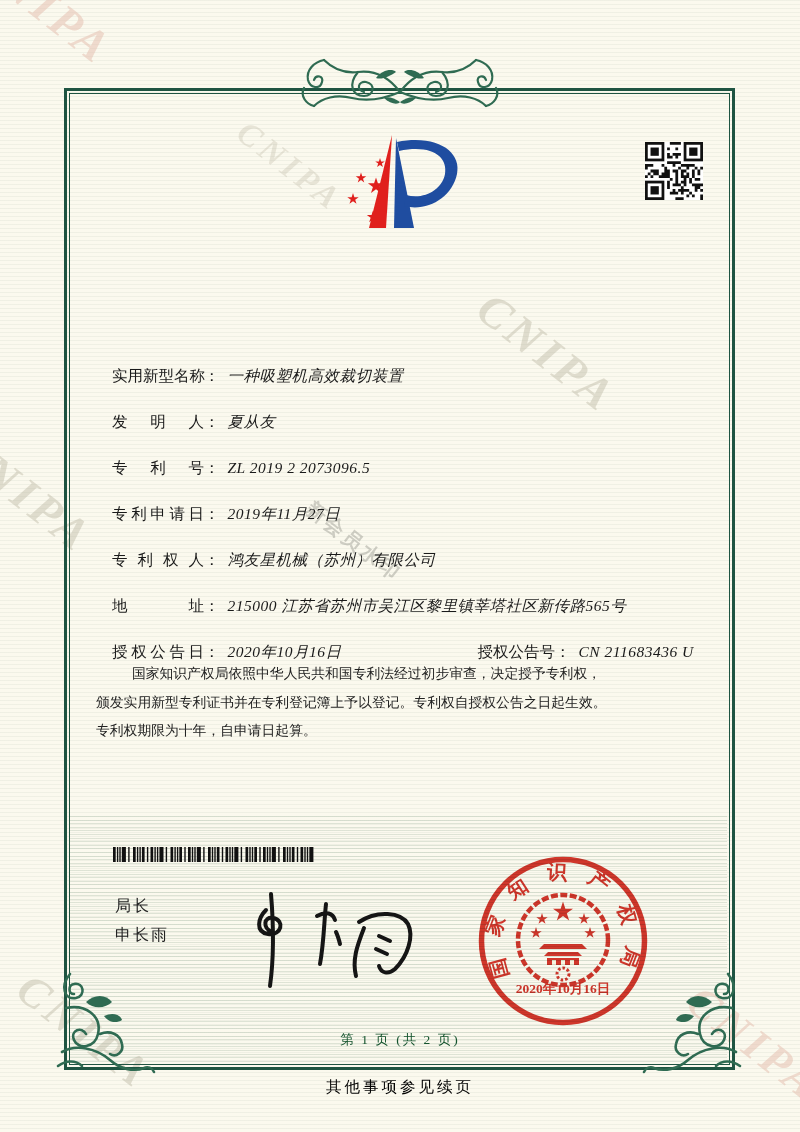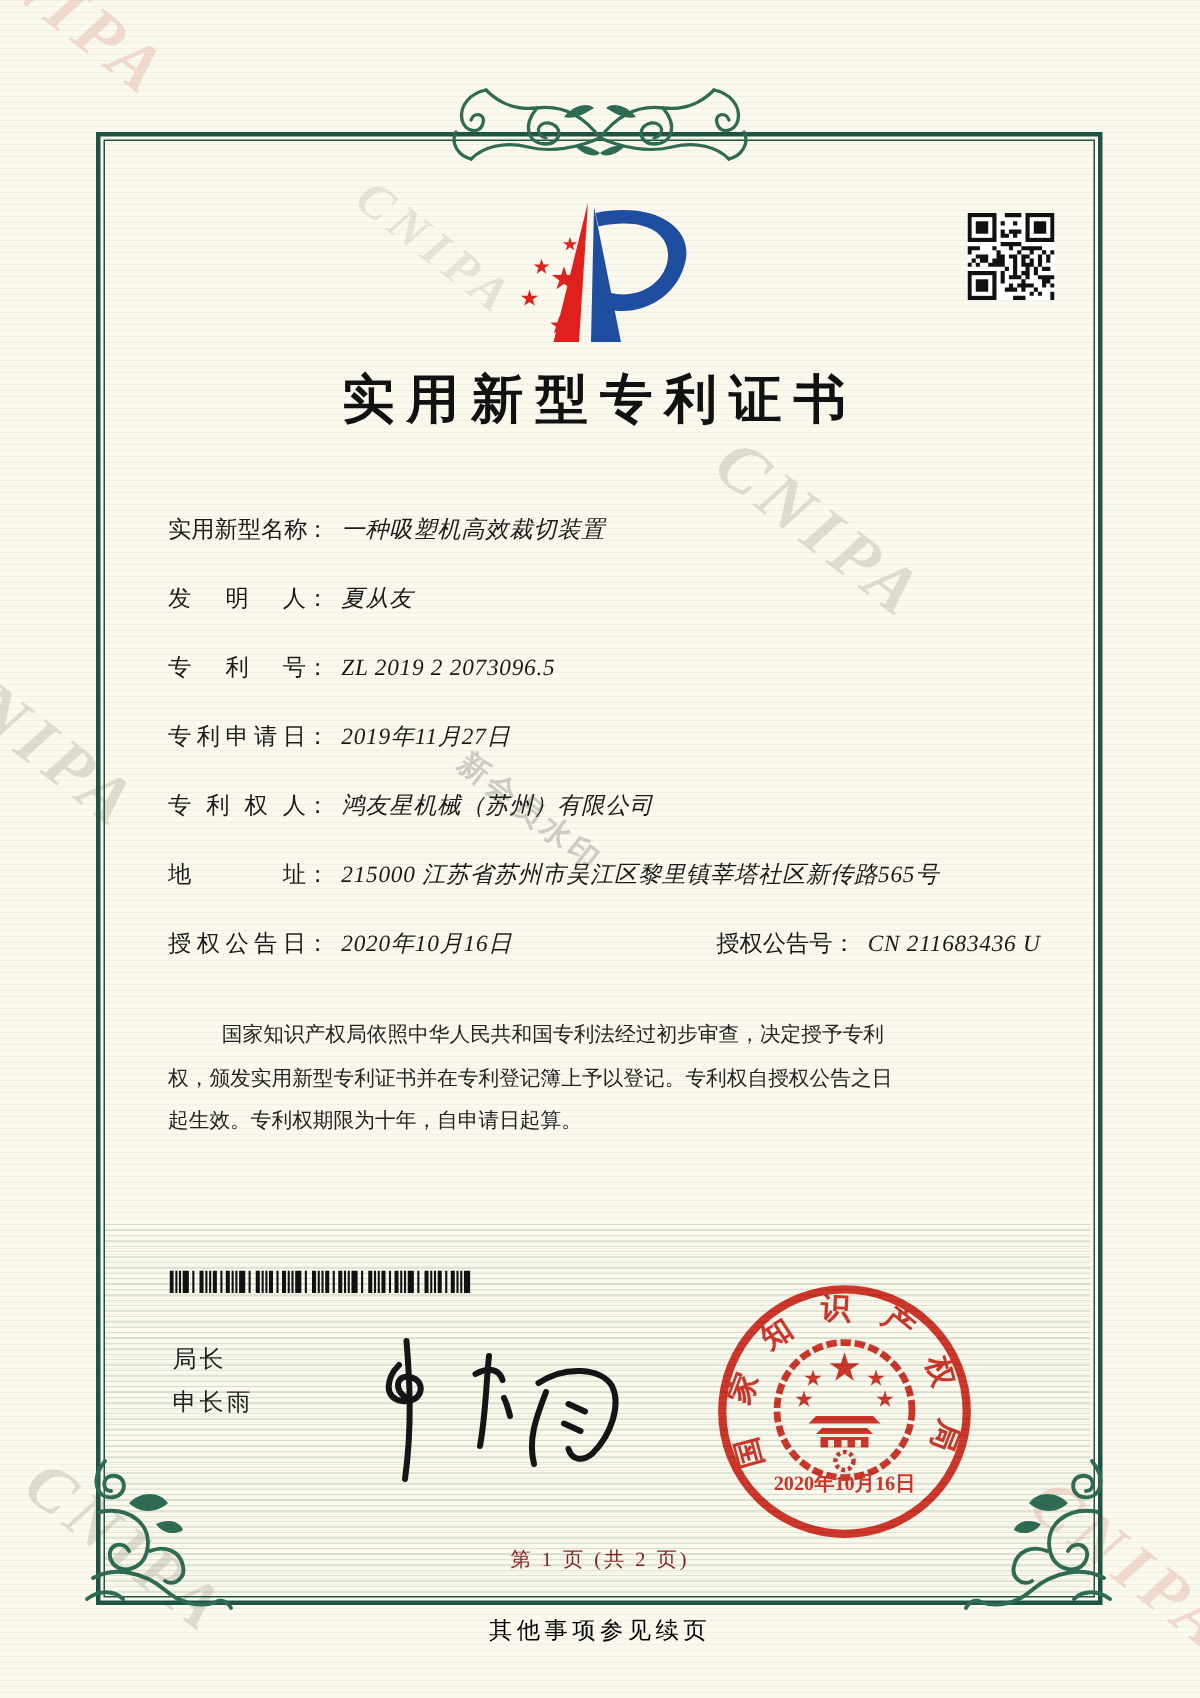--- a/index.html
+++ b/index.html
@@ -36,37 +36,37 @@
     color:rgba(150,150,142,.45);}
   
   .cert-no{position:absolute;left:106px;top:138px;font-size:16.5px;letter-spacing:1.5px;color:#222;}
   .logo{position:absolute;left:342px;top:132px;width:132px;height:99px;}
   .qr{position:absolute;left:645px;top:142px;width:58px;height:58px;background:#fff;}
   .title{position:absolute;left:0;top:243px;width:100%;text-align:center;
     font-size:35px;font-weight:bold;letter-spacing:8px;color:#111;}
   
   .fields{position:absolute;left:112px;top:343px;width:590px;font-size:15.5px;color:#1a1a1a;}
   .row{display:flex;align-items:baseline;margin-bottom:30px;height:16px;white-space:nowrap;}
-  .lbl{width:92px;flex:none;text-align:justify;text-align-last:justify;}
+  .lbl{width:92px;flex:none;text-align:justify;text-align-last:justify;margin-top:23px;}
   .colon{flex:none;margin-right:8px;}
   .val{letter-spacing:.5px;font-style:italic;}
   .val-fixed{width:250px;flex:none;letter-spacing:.5px;}
   
   .body-text{position:absolute;left:96px;top:660px;width:516px;
     font-size:13.8px;line-height:28.5px;color:#222;}
-  .body-text p{margin:16px;text-indent:2.6em;}
+  .body-text p{margin:0;text-indent:2.6em;}
   
   .barcode{position:absolute;left:113px;top:847px;width:208px;height:15px;}
   .signer{position:absolute;left:115px;top:896px;font-size:16px;color:#222;letter-spacing:2px;}
   .signer .name{margin-top:8px;}
   .signature{position:absolute;left:238px;top:888px;width:196px;height:104px;}
   .seal{position:absolute;left:472px;top:850px;width:182px;height:182px;opacity:.93;
     mix-blend-mode:multiply;}
   .page-info{position:absolute;left:0;top:1031px;width:100%;text-align:center;
-    font-size:13.5px;letter-spacing:2px;color:#7f1d1d;}
+    font-size:13.5px;letter-spacing:2px;color:#14532d;}
   .cont-note{position:absolute;left:0;top:1077px;width:100%;text-align:center;
     font-size:15.5px;letter-spacing:3px;color:#000000;}
 </style>
 </head>
 <body>
 
 <div class="page">
 
   <div class="tex-all"></div>
   <div class="tex-band"></div>
@@ -139,21 +139,20 @@
           <rect x="42" y="0" width="21" height="21"></rect>
           <rect x="45" y="3" width="15" height="15" fill="#fff"></rect>
           <rect x="48" y="6" width="9" height="9"></rect>
           <rect x="0" y="42" width="21" height="21"></rect>
           <rect x="3" y="45" width="15" height="15" fill="#fff"></rect>
           <rect x="6" y="48" width="9" height="9"></rect>
         </g>
       </svg>
   </div>
 
-  <div class="title">实用新型专利证书</div>
 
   <div class="fields">
     <div class="row">
       <span class="lbl">实用新型名称</span>
         <span class="colon">：</span>
       <span class="val">一种吸塑机高效裁切装置</span>
     </div>
     <div class="row">
       <span class="lbl">发明人</span>
         <span class="colon">：</span>

